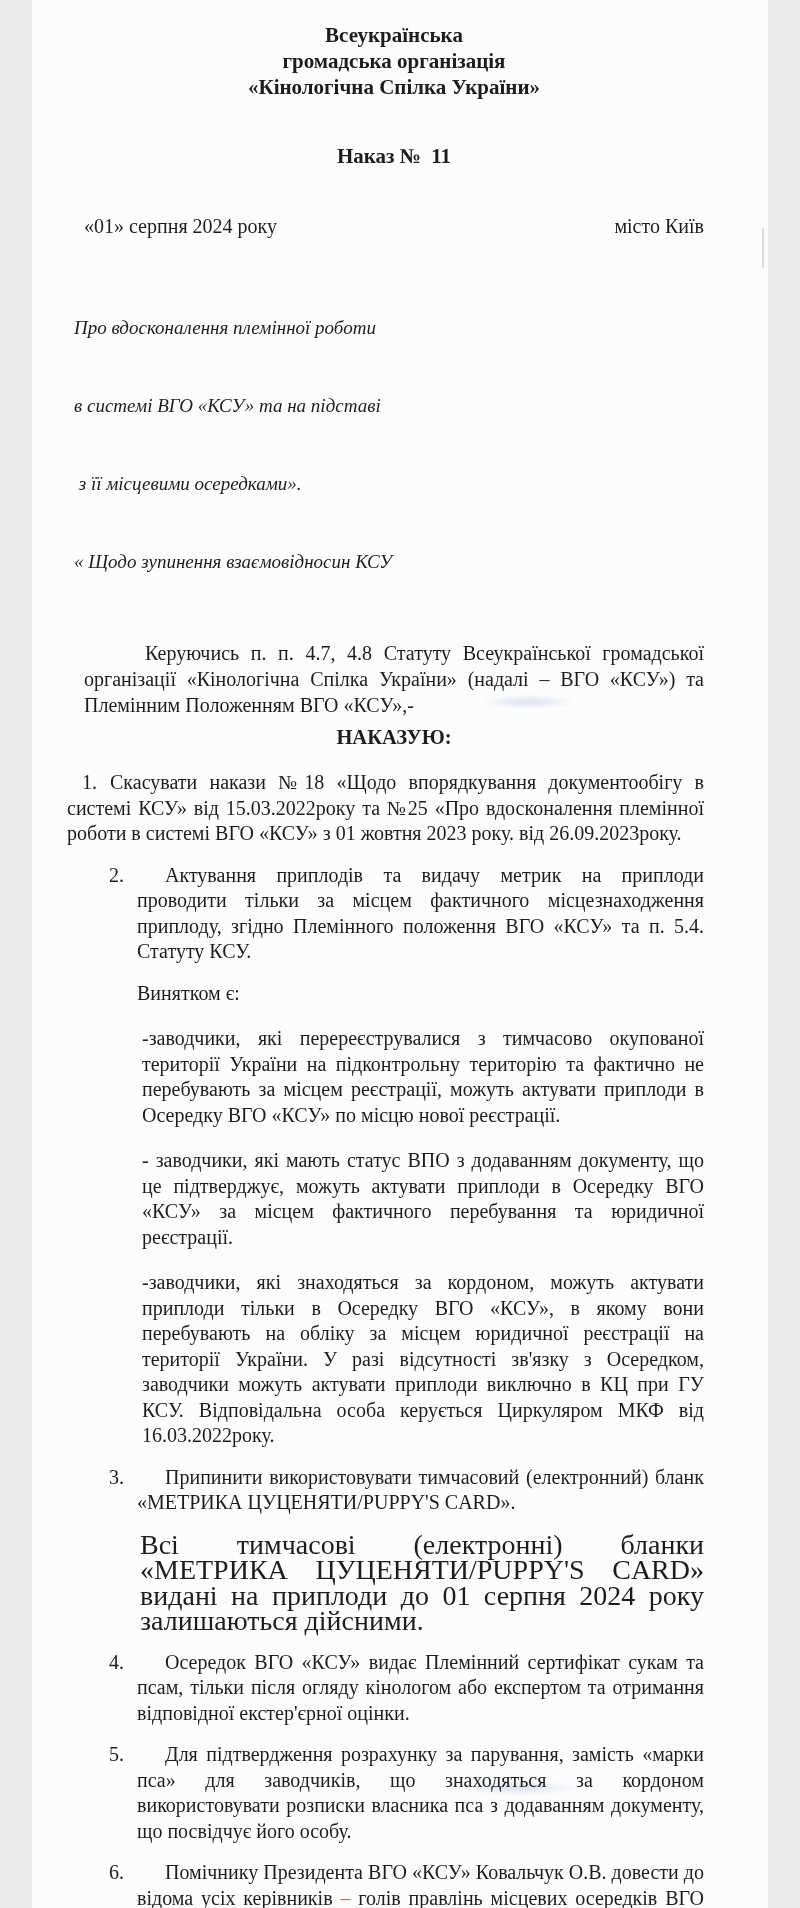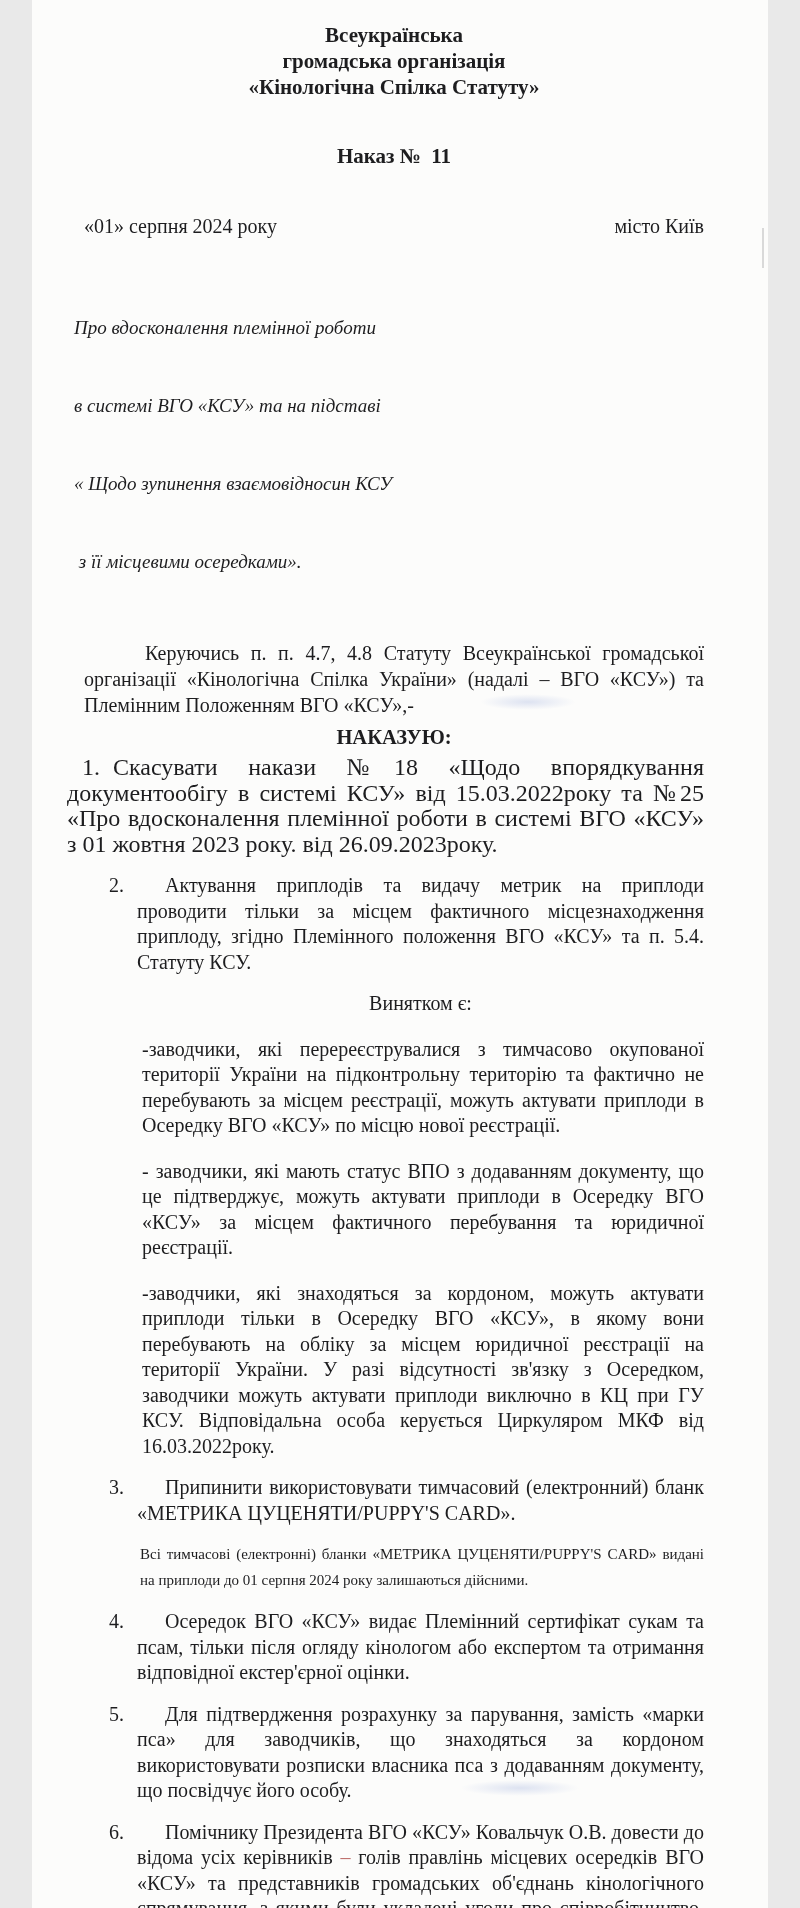--- a/index.html
+++ b/index.html
@@ -20,30 +20,30 @@
   .order-title { text-align: center; font-weight: bold; font-size: 21px; margin-top: 44px; white-space: pre-wrap; }
 
   .date-row { display: flex; justify-content: space-between; margin-top: 44px; font-size: 20px; line-height: 26px; text-align: right; }
 
   .subject { margin: 24px 0 0 -10px; font-style: italic; font-size: 19px; line-height: 26px; white-space: pre-wrap; }
 
   .preamble { margin: 13px 0 0; text-align: justify; text-indent: 61px; font-size: 20px; line-height: 26px; }
 
   .resolve { text-align: center; font-weight: bold; font-size: 20.5px; margin-top: 8px; }
 
-  .item-one { margin: 6px 0 0 -17px; text-align: justify; text-indent: 15px; font-size: 24px; line-height: 25.5px; }
+  .item-one { margin: 21px 0 0 -17px; text-align: justify; text-indent: 15px; font-size: 20px; line-height: 25.5px; }
   .item-one .num1 { margin-right: 13px; }
 
   .item { position: relative; margin-top: 16px; font-size: 20px; line-height: 25.5px; }
   .item .num { position: absolute; left: 25px; top: 0; }
   .item .itext { margin-left: 53px; text-indent: 28px; text-align: justify; }
 
-  .exception-head { margin: 16px 0 0 53px; font-size: 20px; line-height: 25.5px; text-align: center; }
+  .exception-head { margin: 16px 0 0 53px; font-size: 20px; line-height: 25.5px; }
   .bullet { margin: 20px 0 0 58px; text-align: justify; font-size: 20px; line-height: 25.5px; }
-  .note { margin: 16px 0 0 56px; text-align: justify; font-size: 15px; line-height: 25.5px; }
+  .note { margin: 16px 0 0 56px; text-align: justify; font-size: 28px; line-height: 25.5px; }
 
   .dash-red { color: var(--color-dash_red, #bb6a66); }
 
   
   .smudge { position: absolute; pointer-events: none; background: radial-gradient(ellipse at center, rgba(110,135,205,0.22), rgba(110,135,205,0) 70%); }
   .smudge-a { left: 448px; top: 694px; width: 96px; height: 16px; }
   .smudge-b { left: 428px; top: 1780px; width: 120px; height: 16px; }
   .edge-mark { position: absolute; right: 4px; top: 228px; width: 2px; height: 40px; background: #d9d9d9; }
 </style>
 </head>
@@ -52,35 +52,35 @@
 <div class="page">
   <div class="edge-mark"></div>
   <div class="smudge smudge-a"></div>
   <div class="smudge smudge-b"></div>
 
   <div class="content">
 
     <div class="org-block">
       <div>Всеукраїнська</div>
       <div>громадська організація</div>
-      <div>«Кінологічна Спілка Статуту»</div>
+      <div>«Кінологічна Спілка України»</div>
     </div>
 
     <div class="order-title">Наказ №  11</div>
 
     <div class="date-row">
       <span>«01» серпня 2024 року</span>
       <span>місто Київ</span>
     </div>
 
     <div class="subject">
       <div>Про вдосконалення племінної роботи</div>
       <div>в системі ВГО «КСУ» та на підставі</div>
+      <div> з її місцевими осередками».</div>
       <div>« Щодо зупинення взаємовідносин КСУ</div>
-      <div> з її місцевими осередками».</div>
     </div>
 
     <p class="preamble">Керуючись п. п. 4.7, 4.8 Статуту Всеукраїнської громадської організації «Кінологічна Спілка України» (надалі – ВГО «КСУ») та Племінним Положенням ВГО «КСУ»,-</p>
 
     <div class="resolve">НАКАЗУЮ:</div>
 
     <p class="item-one"><span class="num1">1.</span><span>Скасувати накази №18 «Щодо впорядкування документообігу в системі КСУ» від 15.03.2022року та №25 «Про вдосконалення племінної роботи в системі ВГО «КСУ» з 01 жовтня 2023 року. від 26.09.2023року.</span></p>
 
     <div class="item">
       <span class="num">2.</span>

